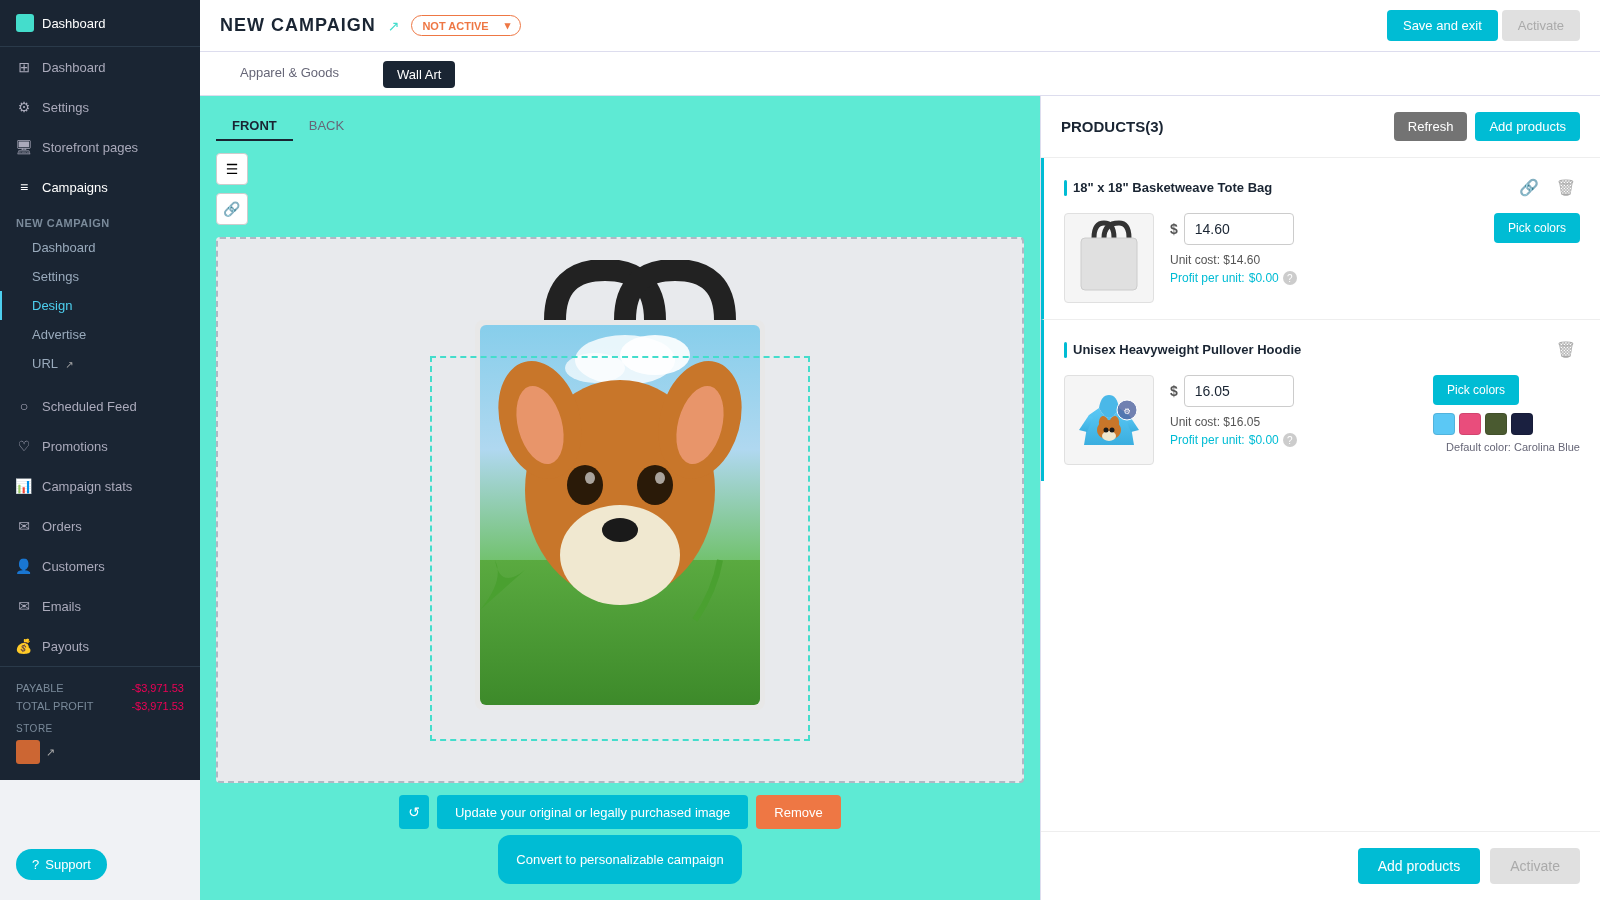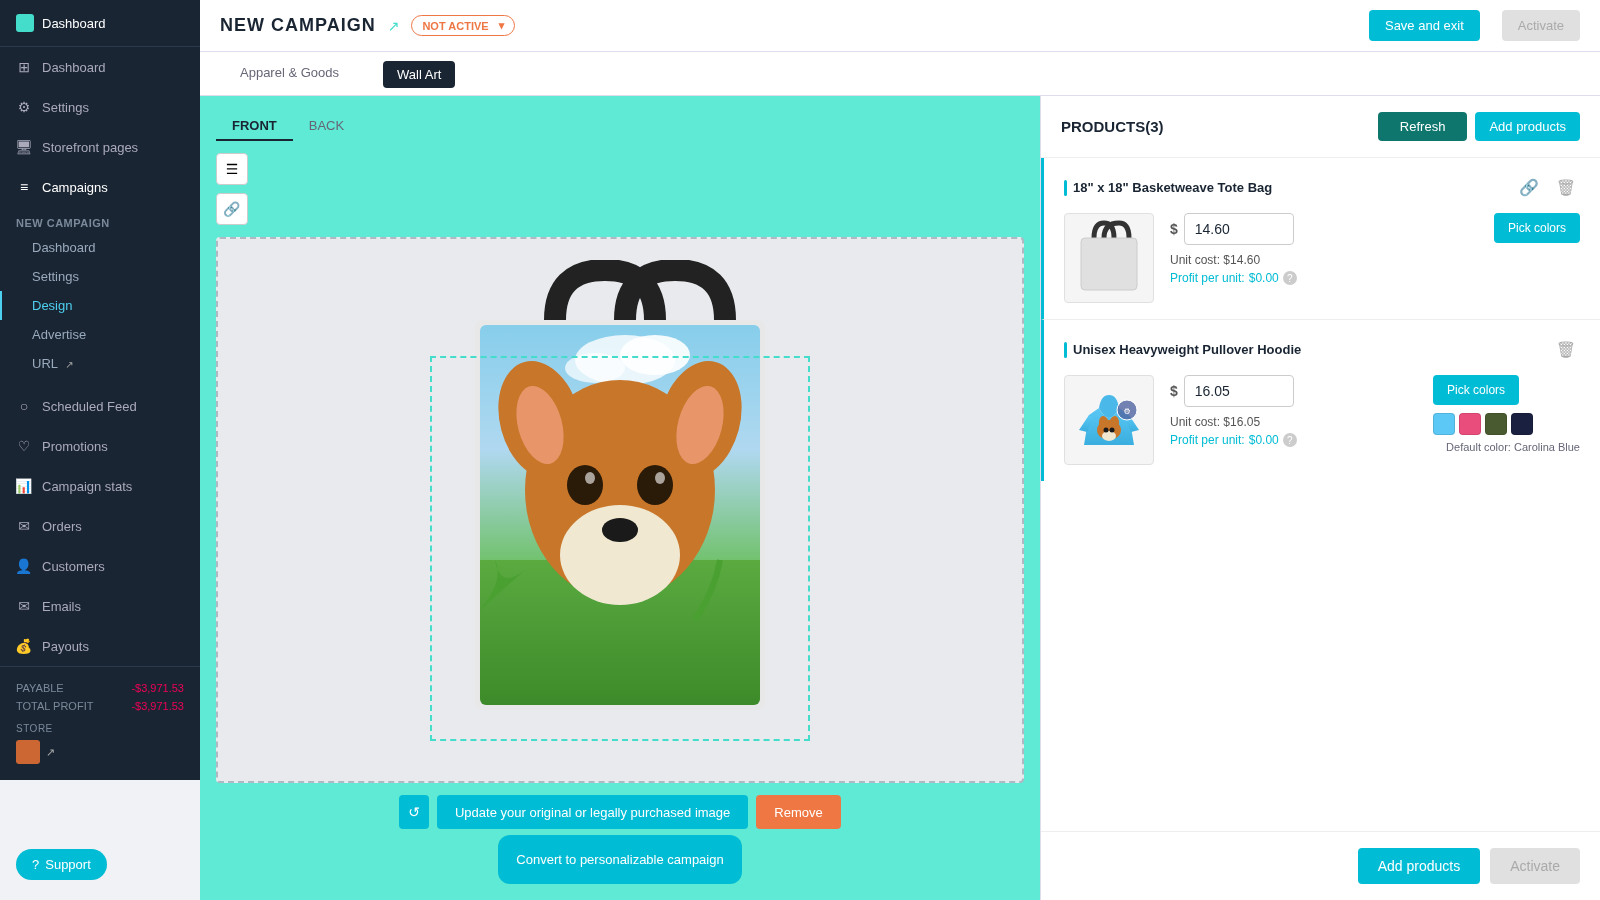--- a/index.html
+++ b/index.html
@@ -47,23 +47,23 @@
       background: #fff; border-bottom: 1px solid #dde; padding: 0 20px;
       height: 52px; display: flex; align-items: center; justify-content: space-between;
       flex-shrink: 0;
     }
     .topbar-left { display: flex; align-items: center; gap: 12px; }
     .topbar-title { font-size: 18px; font-weight: 700; color: #1a2533; text-transform: uppercase; letter-spacing: 1px; }
     .topbar-ext-icon { color: #4dc; font-size: 14px; cursor: pointer; }
     .not-active-badge {
       border: 1px solid #e74; border-radius: 12px; padding: 3px 10px;
       color: #e74; font-size: 11px; font-weight: 600; cursor: pointer;
-      display: flex; align-items: center; gap: 10px;
-    }
-    .topbar-right { display: flex; gap: 22px; }
+      display: flex; align-items: center; gap: 16px;
+    }
+    .topbar-right { display: flex; gap: 4px; }
     .btn-save { background: #00bcd4; color: #fff; border: none; border-radius: 4px; padding: 8px 16px; font-size: 13px; cursor: pointer; }
     .btn-activate-top { background: #e0e0e0; color: #aaa; border: none; border-radius: 4px; padding: 8px 16px; font-size: 13px; cursor: default; }
 
     
     #tabbar {
       background: #fff; border-bottom: 1px solid #dde;
       padding: 0 20px; height: 44px; display: flex; align-items: center; gap: 0;
       flex-shrink: 0;
     }
     .tab-item {
@@ -106,21 +106,21 @@
     #products-panel {
       width: 560px; min-width: 560px; background: #fff; border-left: 1px solid #dde;
       display: flex; flex-direction: column; overflow: hidden;
     }
     .products-header {
       padding: 16px 20px; display: flex; align-items: center; justify-content: space-between;
       border-bottom: 1px solid #eee; flex-shrink: 0;
     }
     .products-title { font-size: 15px; font-weight: 700; color: #1a2533; }
     .products-header-btns { display: flex; gap: 8px; }
-    .btn-refresh-prod { background: #0f766e; color: #fff; border: none; border-radius: 4px; padding: 7px 22px; font-size: 13px; cursor: pointer; }
+    .btn-refresh-prod { background: #737373; color: #fff; border: none; border-radius: 4px; padding: 7px 14px; font-size: 13px; cursor: pointer; }
     .btn-add-prod { background: #00bcd4; color: #fff; border: none; border-radius: 4px; padding: 7px 14px; font-size: 13px; cursor: pointer; }
     .products-list { flex: 1; overflow-y: auto; padding: 0 0 16px; }
     .product-card {
       border-bottom: 1px solid #eee; padding: 16px 20px;
       border-left: 3px solid #00bcd4;
     }
     .product-card:last-child { border-bottom: none; }
     .product-card-header { display: flex; align-items: center; justify-content: space-between; margin-bottom: 12px; }
     .product-name { font-size: 13px; font-weight: 600; color: #1a2533; display: flex; align-items: center; gap: 6px; }
     .product-name-bar { width: 3px; height: 16px; background: #00bcd4; display: inline-block; border-radius: 2px; }

